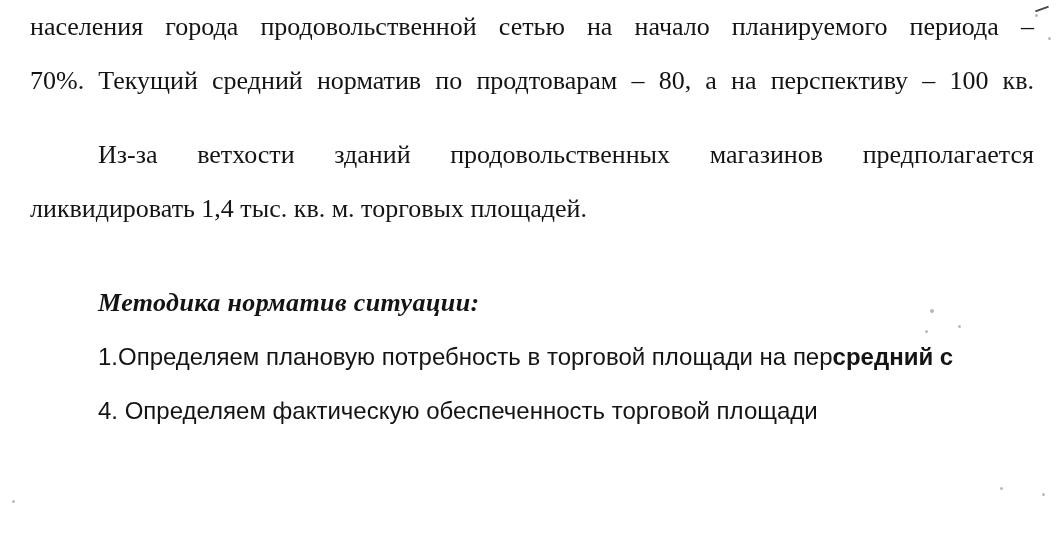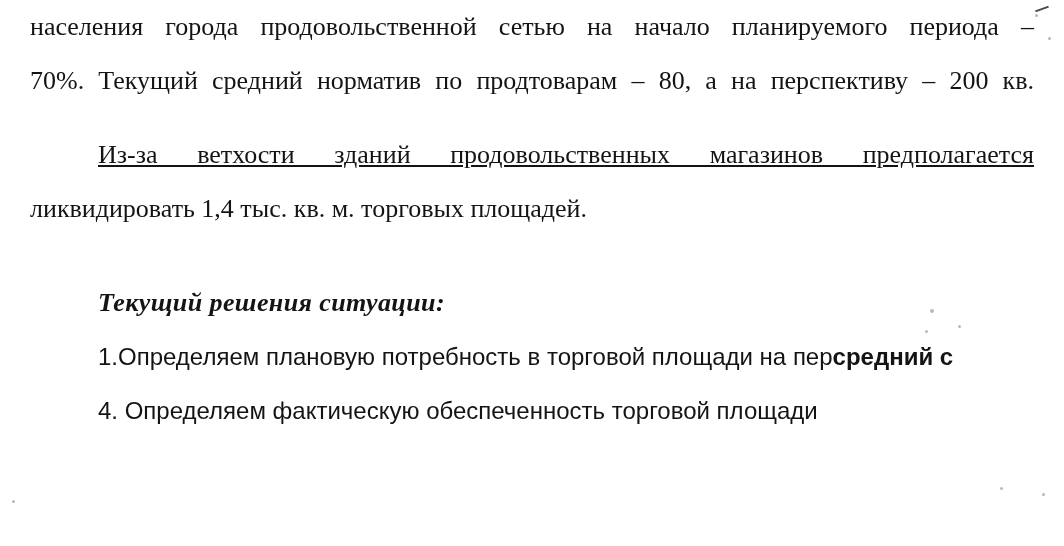--- a/index.html
+++ b/index.html
@@ -27,21 +27,20 @@
     font-size: 26px;
     line-height: 54px;
     color: #141414;
   }
   .justify {
     text-align: justify;
     text-align-last: justify;
   }
   .indent {
     text-indent: 68px;
-    text-decoration: underline;
   }
   .para-spacer {
     height: 20px;
   }
   .heading-it {
     font-style: italic;
     font-weight: bold;
     font-size: 26px;
     text-indent: 68px;
     letter-spacing: 0.4px;
@@ -68,31 +67,31 @@
   }
 </style>
 </head>
 <body>
 
 <div class="page">
 
   <div class="doc-body">
 
     <p class="justify">населения города продовольственной сетью на начало планируемого периода –</p>
-    <p class="justify">70%. Текущий средний норматив по продтоварам – 80, а на перспективу – 200 кв.</p>
+    <p class="justify">70%. Текущий средний норматив по продтоварам – 80, а на перспективу – 100 кв.</p>
 
     <div class="para-spacer"></div>
 
     <p class="justify indent">Из-за ветхости зданий продовольственных магазинов предполагается</p>
     <p>ликвидировать 1,4 тыс. кв. м. торговых площадей.</p>
 
     <div class="para-spacer"></div>
     <div class="para-spacer"></div>
 
-    <p class="heading-it">Текущий  решения ситуации:</p>
+    <p class="heading-it">Методика  норматив ситуации:</p>
 
     <p class="sans-line" style="text-indent:68px"><span>1.Определяем плановую потребность в торговой площади на пер</span><span class="bold-tail">средний с</span></p>
 
     <p class="sans-line" style="text-indent:68px">4. Определяем фактическую обеспеченность торговой площади</p>
 
   </div>
 
   <span class="speck" style="left:1035px; top:14px; width:3px; height:3px;"></span>
   <span class="speck" style="left:1048px; top:37px; width:3px; height:3px;"></span>
   <span class="mark-dash" style="left:1035px; top:8px; width:14px; height:2px; transform:rotate(-20deg);"></span>

